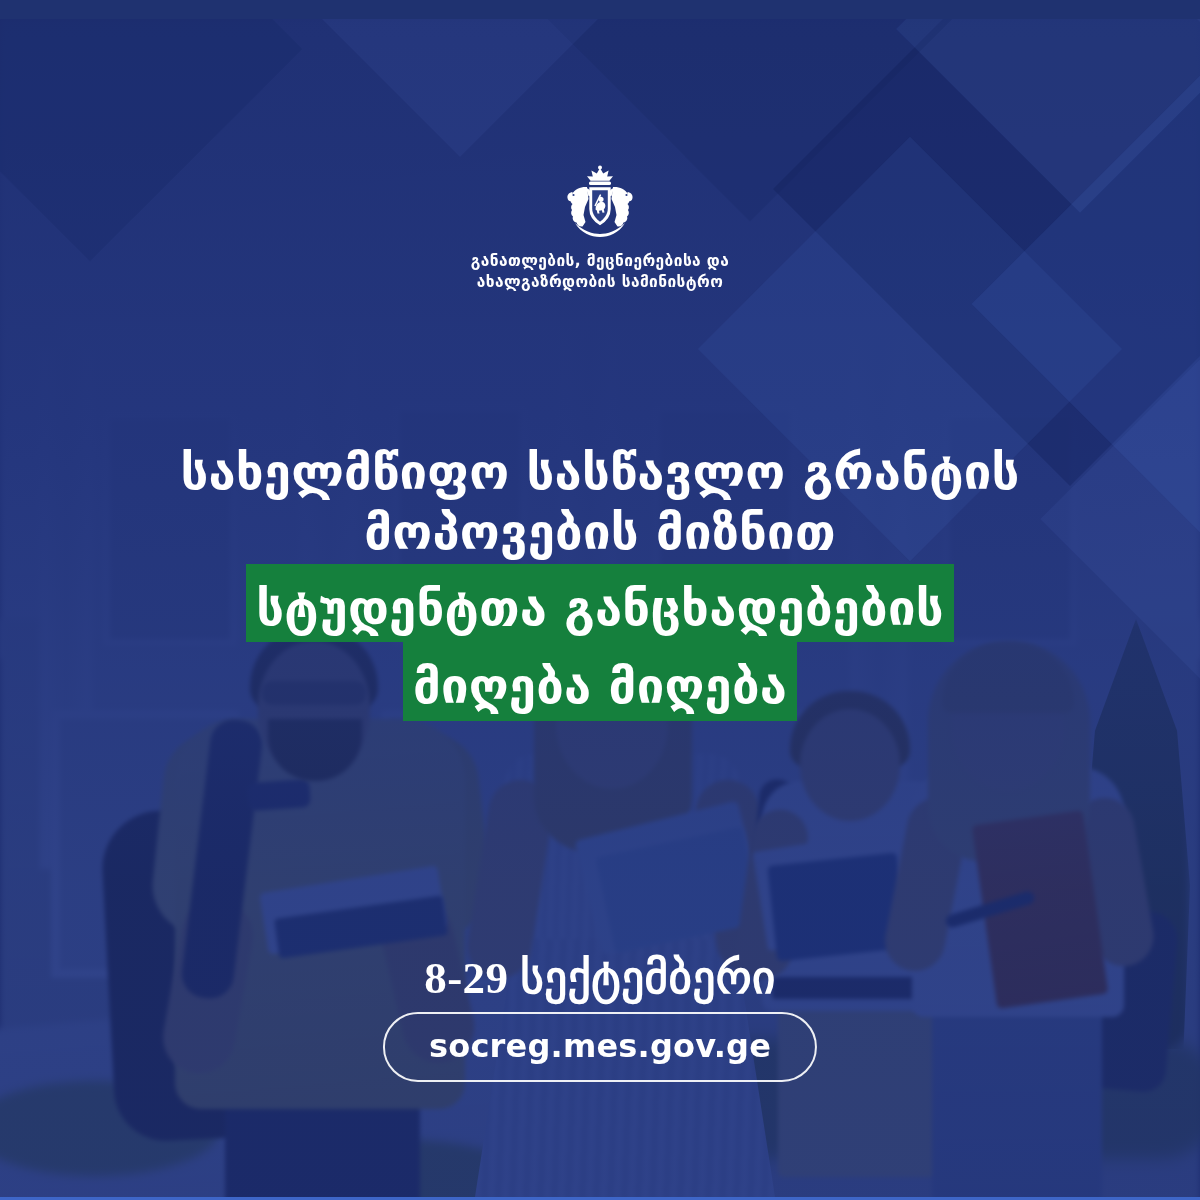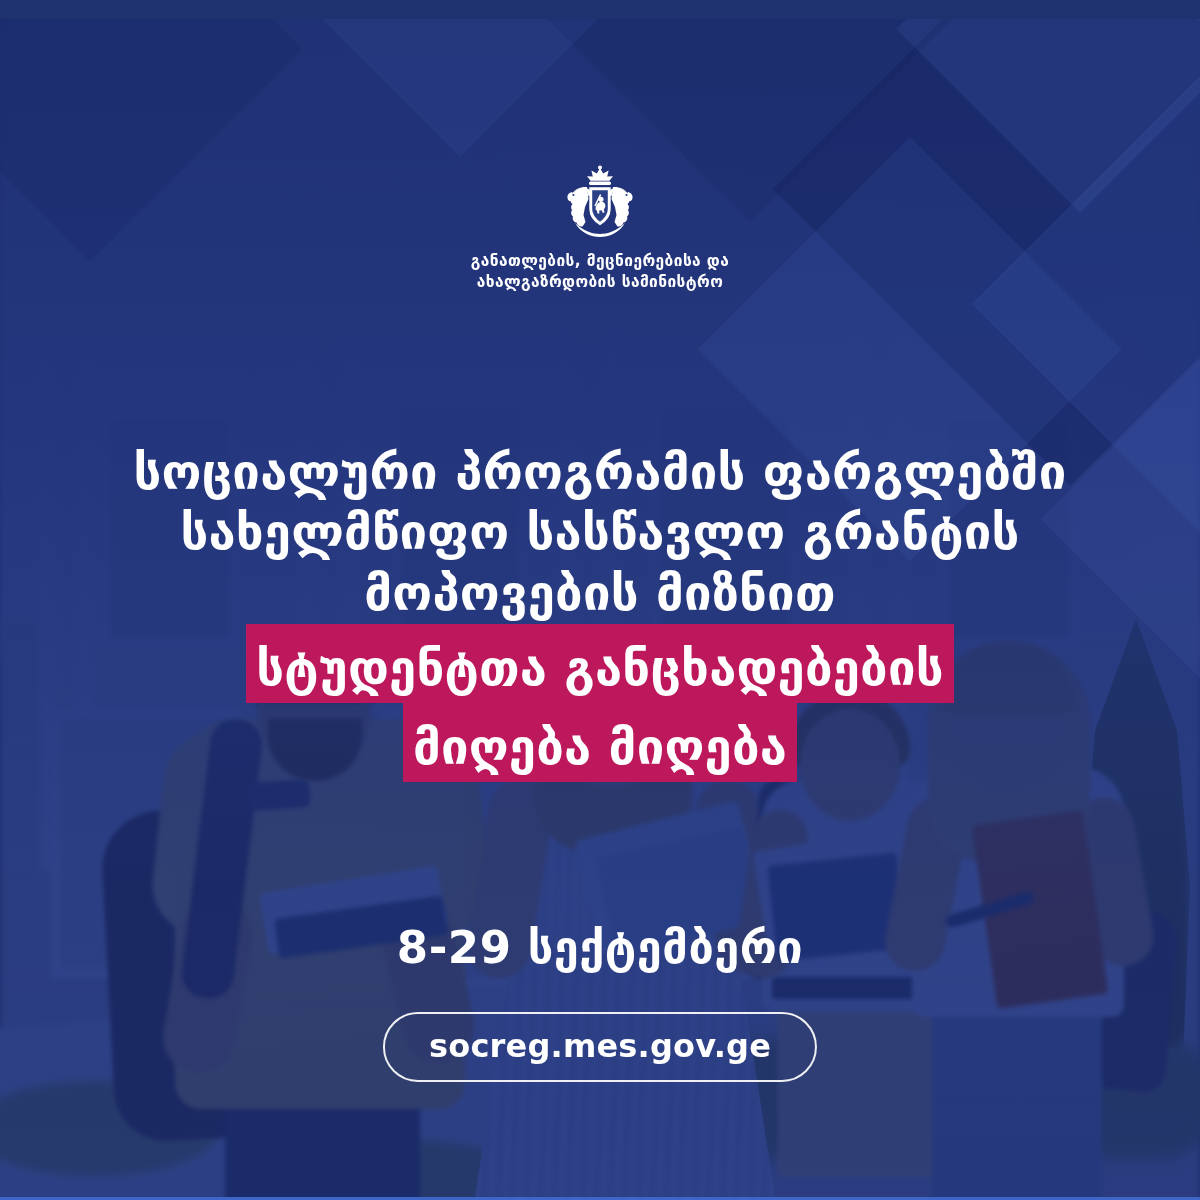--- a/index.html
+++ b/index.html
@@ -357,34 +357,35 @@
     font-size: 49px;
     font-weight: 700;
     line-height: 1.23;
     letter-spacing: .2px;
     white-space: nowrap;
   }
   .hl-line.hi {
     display: block;
   }
   .hl-line.hi > span {
-    background: #be185d;
+    background: #15803d;
     padding: 18px 10px 6px 10px;
     display: inline-block;
     line-height: 1.12;
   }
 
   .date-line {
     position: absolute;
-    left: 0; top: 902px; width: 1200px;
+    left: 0; top: 932px; width: 1200px;
     text-align: center;
     color: #ffffff;
     font-size: 45px;
     font-weight: 700;
     letter-spacing: .5px;
+    font-family: Liberation Serif, serif;
   }
 
   .url-pill {
     position: absolute;
     left: 50%;
     top: 993px;
     transform: translateX(-50%);
     border: 2.5px solid rgba(255,255,255,.92);
     border-radius: 40px;
     padding: 13px 44px 15px 44px;
@@ -536,21 +537,20 @@
         <path d="M22 62 L52 62 L52 66 L22 66 Z" fill="#ffffff" opacity=".0"></path>
       </svg>
 
       <div class="ministry-name">
         <div>განათლების, მეცნიერებისა და</div>
         <div>ახალგაზრდობის სამინისტრო</div>
       </div>
     </div>
 
     <div class="headline">
-      <div class="hl-line">სოციალური პროგრამის ფარგლებში</div>
       <div class="hl-line">სახელმწიფო სასწავლო გრანტის</div>
       <div class="hl-line">მოპოვების მიზნით</div>
       <div class="hl-line hi">
         <span>სტუდენტთა განცხადებების</span>
       </div>
       <div class="hl-line hi">
         <span>მიღება მიღება</span>
       </div>
     </div>
 

